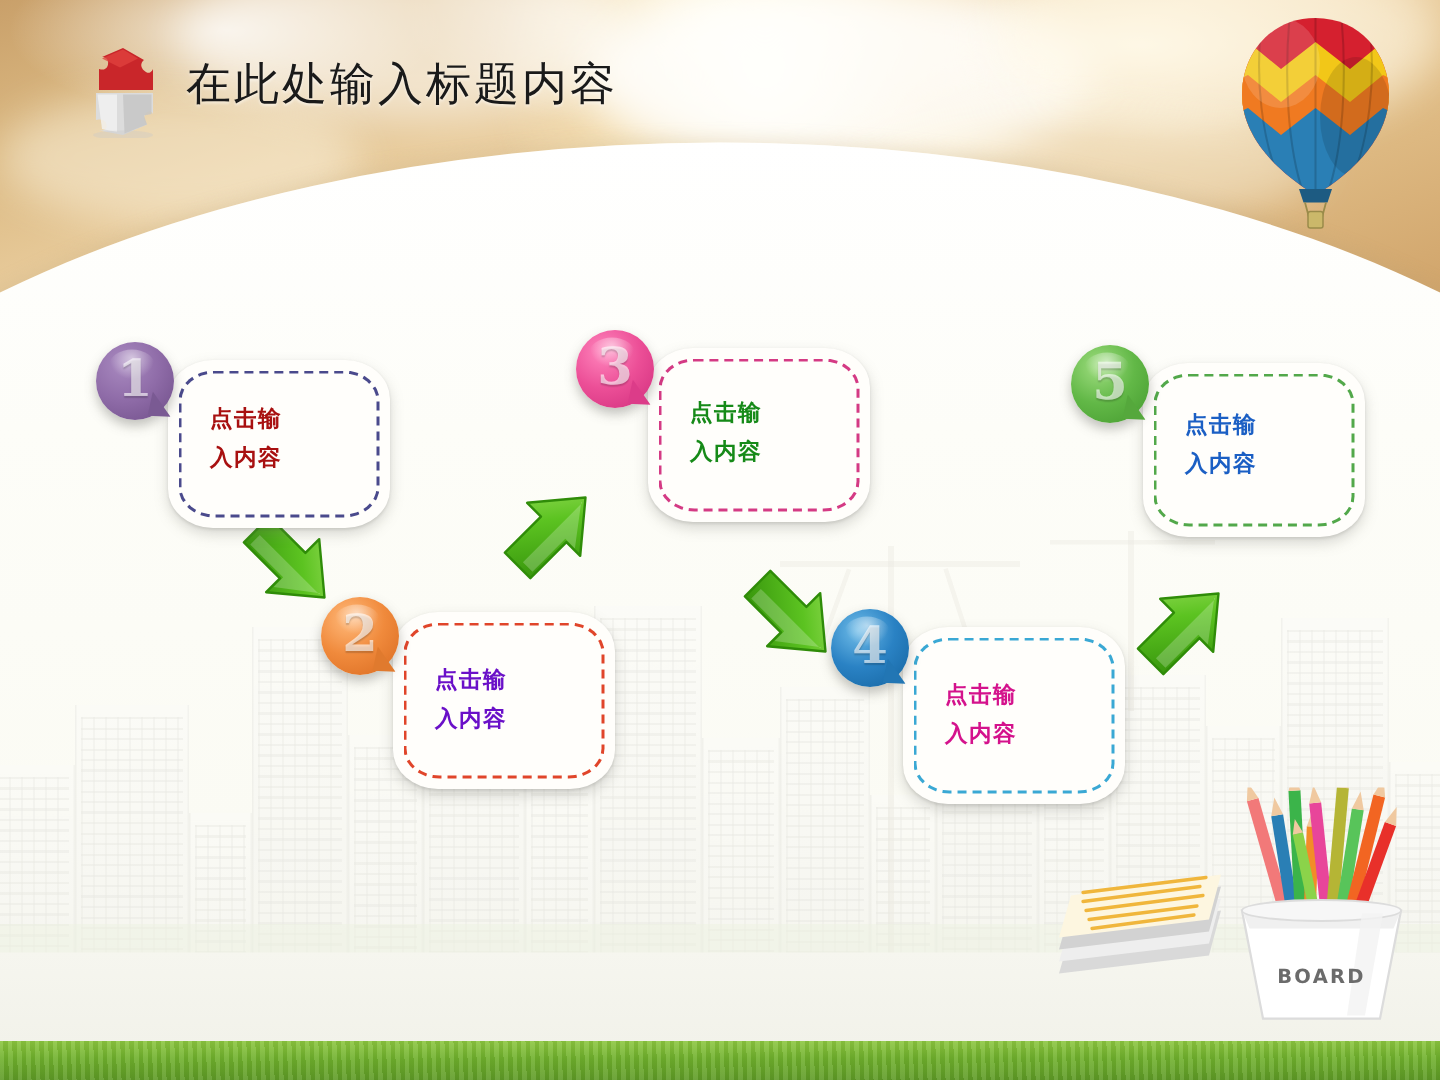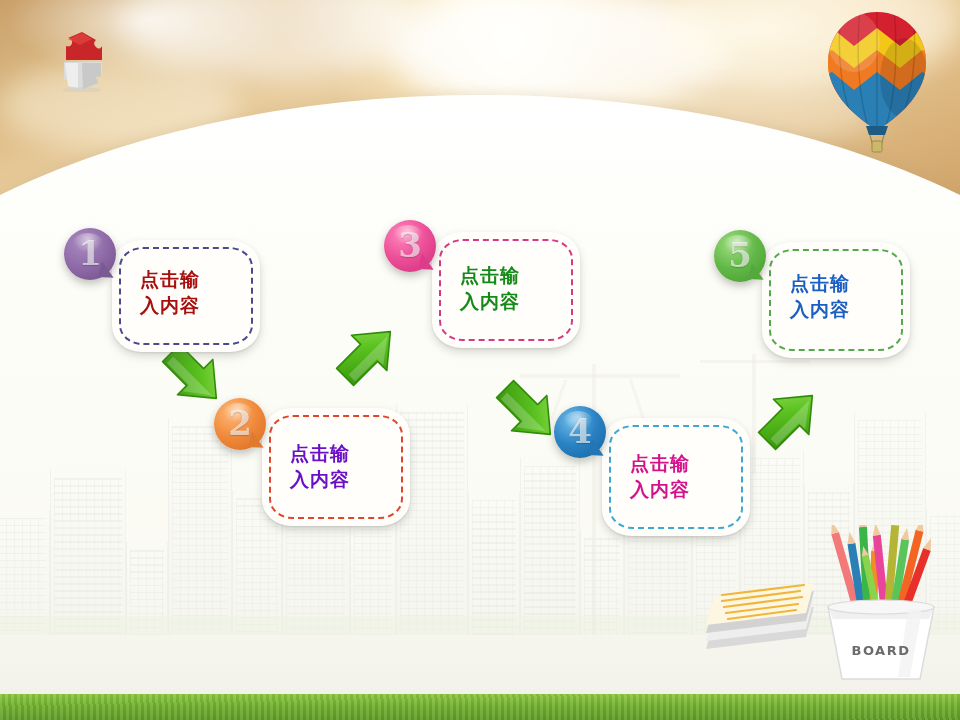--- a/index.html
+++ b/index.html
@@ -74,21 +74,21 @@
 
   
   .balloon{position:absolute;left:812px;top:8px;width:130px;height:150px;}
 
   
   .callout{position:absolute;}
   .cbox{position:absolute;left:0;top:0;width:160px;height:112px;background:#fffefb;
         border-radius:30px 30px 30px 30px / 26px 26px 26px 26px;
         box-shadow:0 4px 9px rgba(120,120,110,.28), 0 1px 2px rgba(0,0,0,.10);}
   .cbox .inner{position:absolute;left:7px;top:7px;right:7px;bottom:7px;border-radius:24px/20px;}
-  .ctext{position:absolute;font-size:19px;line-height:26px;white-space:nowrap;
+  .ctext{position:absolute;font-size:15px;line-height:26px;white-space:nowrap;
          font-family:"DejaVu Serif","Liberation Serif",serif;font-weight:700;letter-spacing:1px;}
   .badge{position:absolute;width:52px;height:52px;border-radius:50%;
          box-shadow:0 4px 8px rgba(80,80,75,.35);}
   .badge .num{position:absolute;left:0;top:0;width:52px;height:52px;line-height:50px;text-align:center;
         font-size:34px;font-weight:700;color:rgba(255,255,255,.62);
         font-family:"DejaVu Serif","Liberation Serif",serif;
         text-shadow:0 1px 1px rgba(0,0,0,.18);}
   .badge .tail{position:absolute;right:1px;bottom:-2px;width:18px;height:18px;transform:rotate(26deg);}
   .badge .gloss{position:absolute;left:9px;top:5px;width:30px;height:20px;border-radius:50%;
         background:radial-gradient(ellipse at 50% 30%,rgba(255,255,255,.55),rgba(255,255,255,0) 70%);}
@@ -152,20 +152,21 @@
         <path d="M14 30 L14 16 C14 16 19 18 20 13 C21 8 16 8 16 8 L30 2 L44 10 C44 10 40 13 44 17 C48 21 50 16 50 16 L50 30 Z" fill="#c9262a"></path>
         <path d="M16 9 L30 3 L40 9 L28 15 Z" fill="#e0433f" opacity=".75"></path>
         <path d="M12 32 L12 50 C12 50 18 48 19 53 C20 58 14 57 14 57 L30 60 L46 53 C46 53 42 50 45 46 C48 42 50 46 50 46 L50 32 Z" fill="#dcdcdc"></path>
         <path d="M13 33 L26 33 L26 58 L16 56 Z" fill="#f2f2f2" opacity=".8"></path>
         <path d="M30 33 L49 33 L49 46 L44 47 L46 53 L31 59 Z" fill="#c6c6c6" opacity=".85"></path>
         <ellipse cx="30" cy="60" rx="20" ry="3" fill="#c9c9c9" opacity=".35"></ellipse>
       </g>
     </svg>
   </div>
 
+  <div class="title">在此处输入标题内容</div>
 
   <div class="balloon">
     <svg viewBox="0 0 130 150" width="130" height="150">
       <defs>
         <clipPath id="bclip">
             <path d="M65 4 C95 4 114 28 114 55 C114 82 92 106 65 122 C38 106 16 82 16 55 C16 28 35 4 65 4 Z"></path>
           </clipPath>
       </defs>
       <g clip-path="url(#bclip)">
         <rect x="0" y="0" width="130" height="150" fill="#d5202f"></rect>

